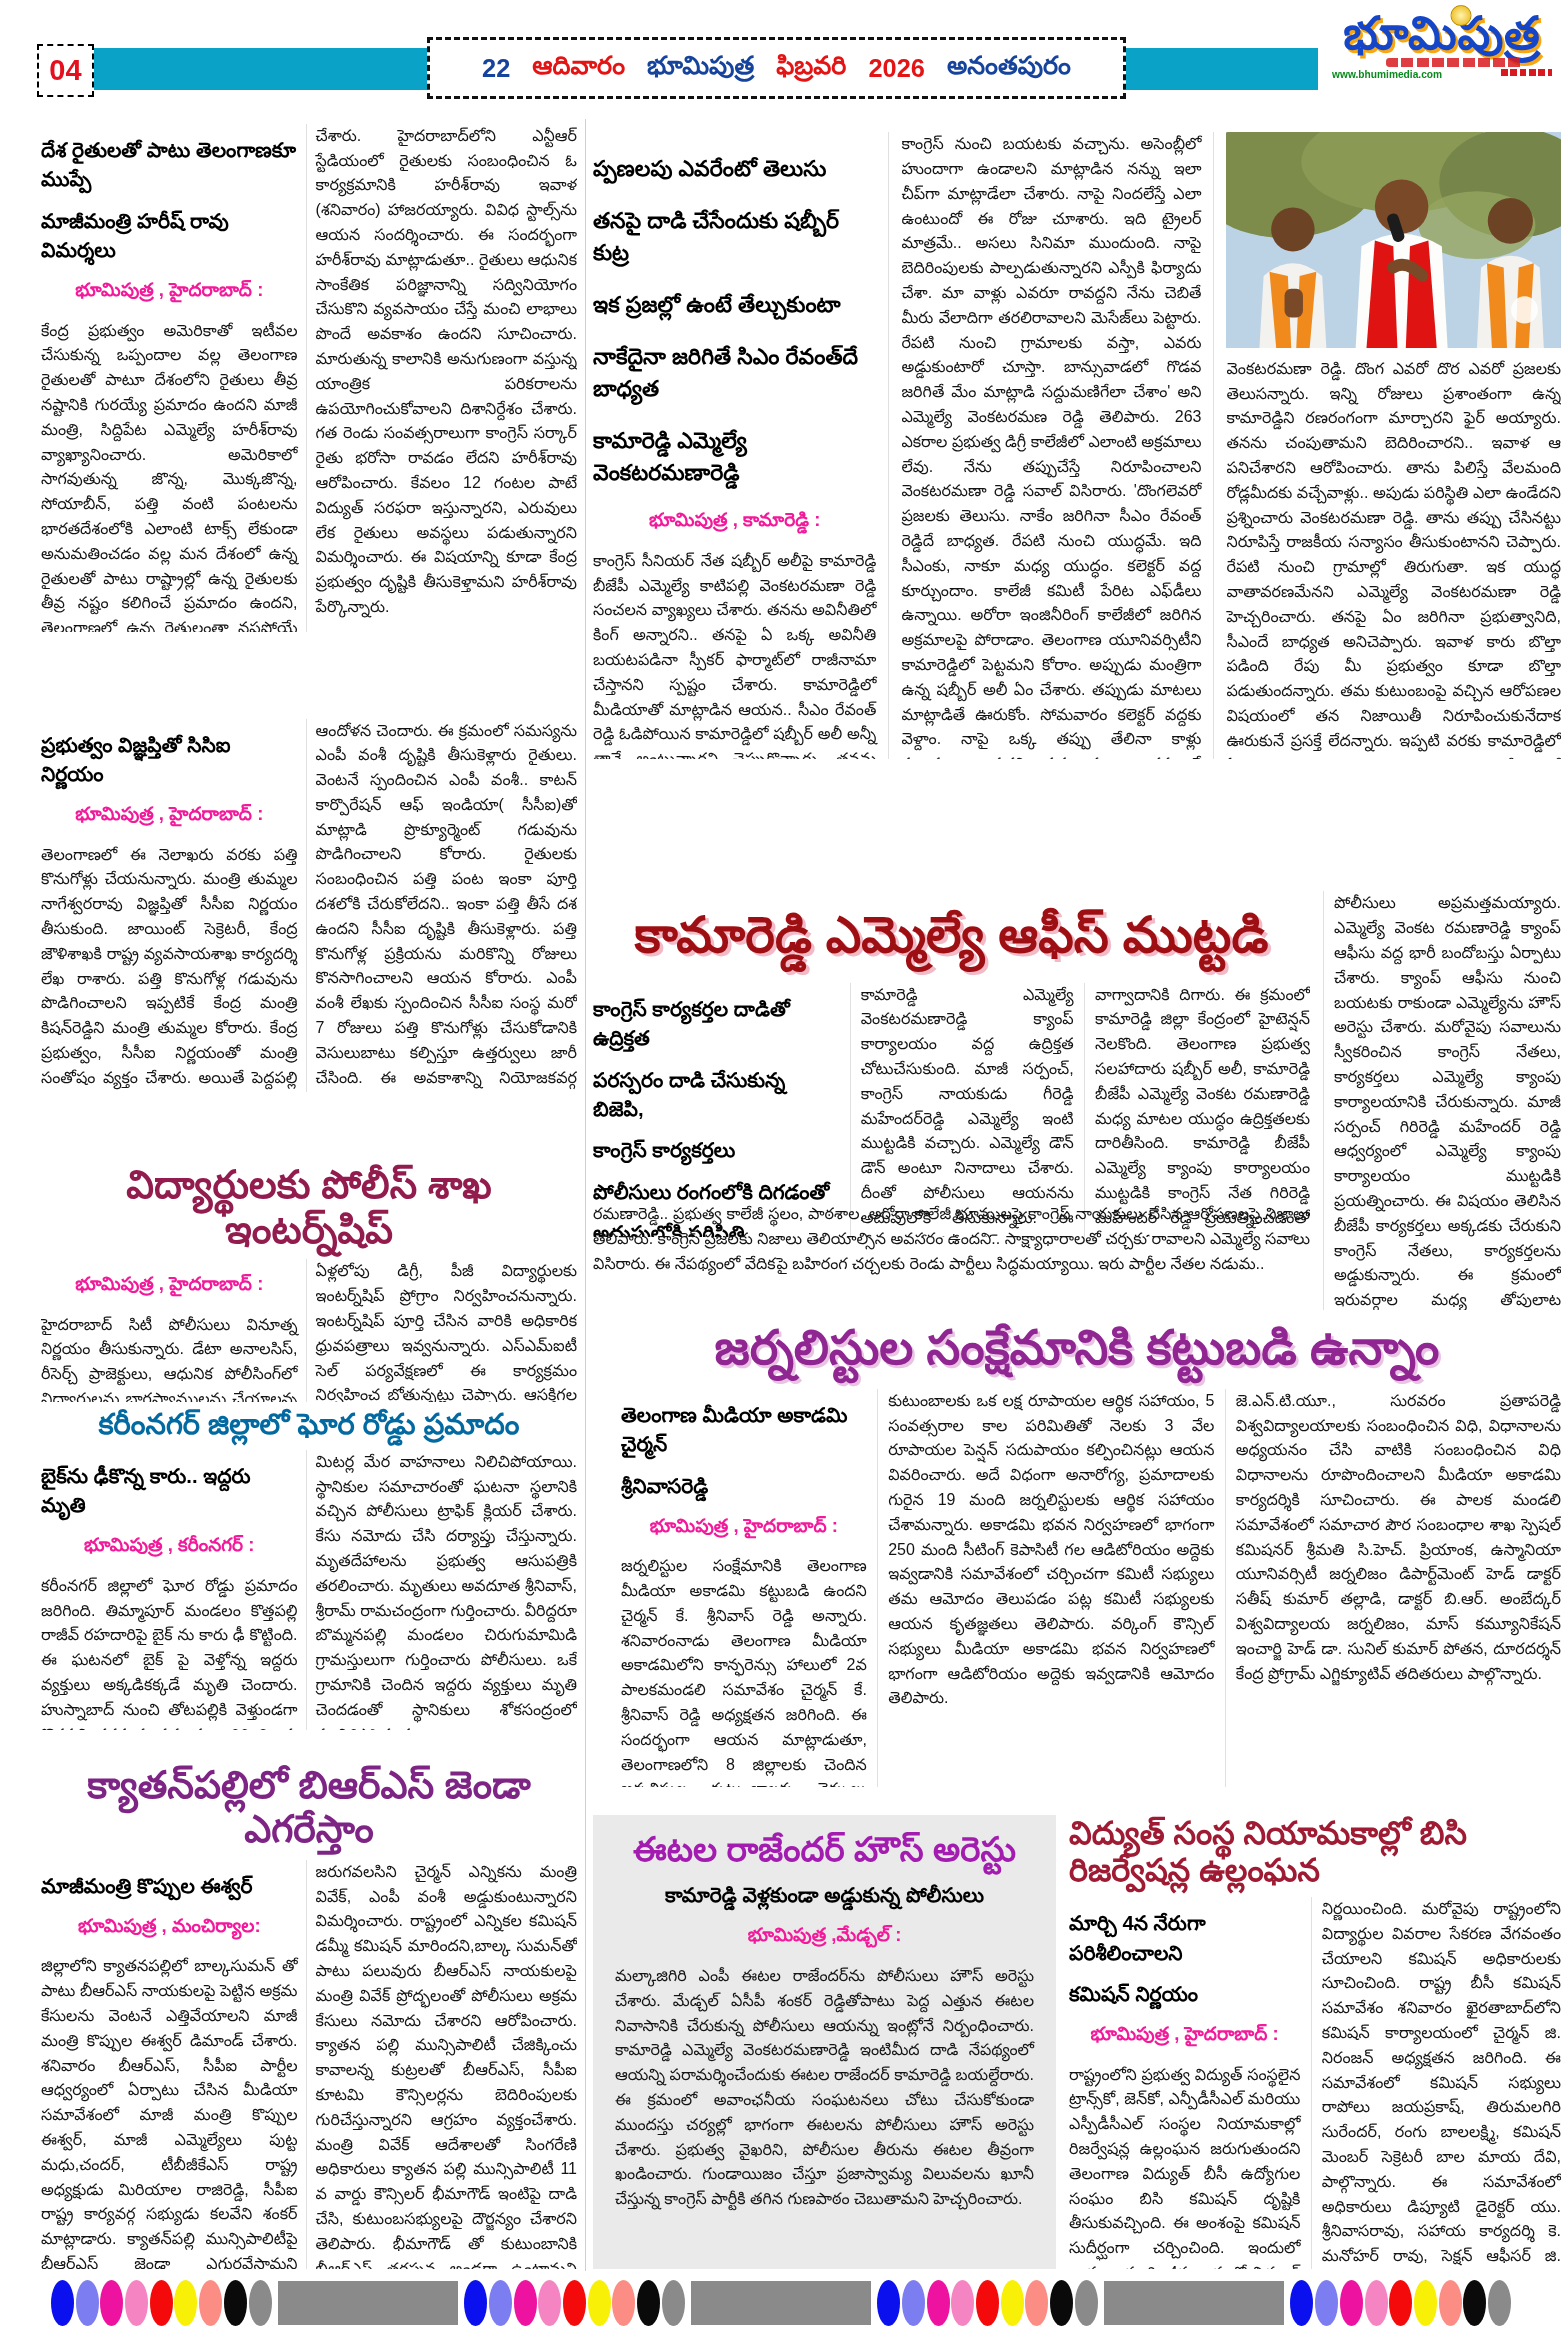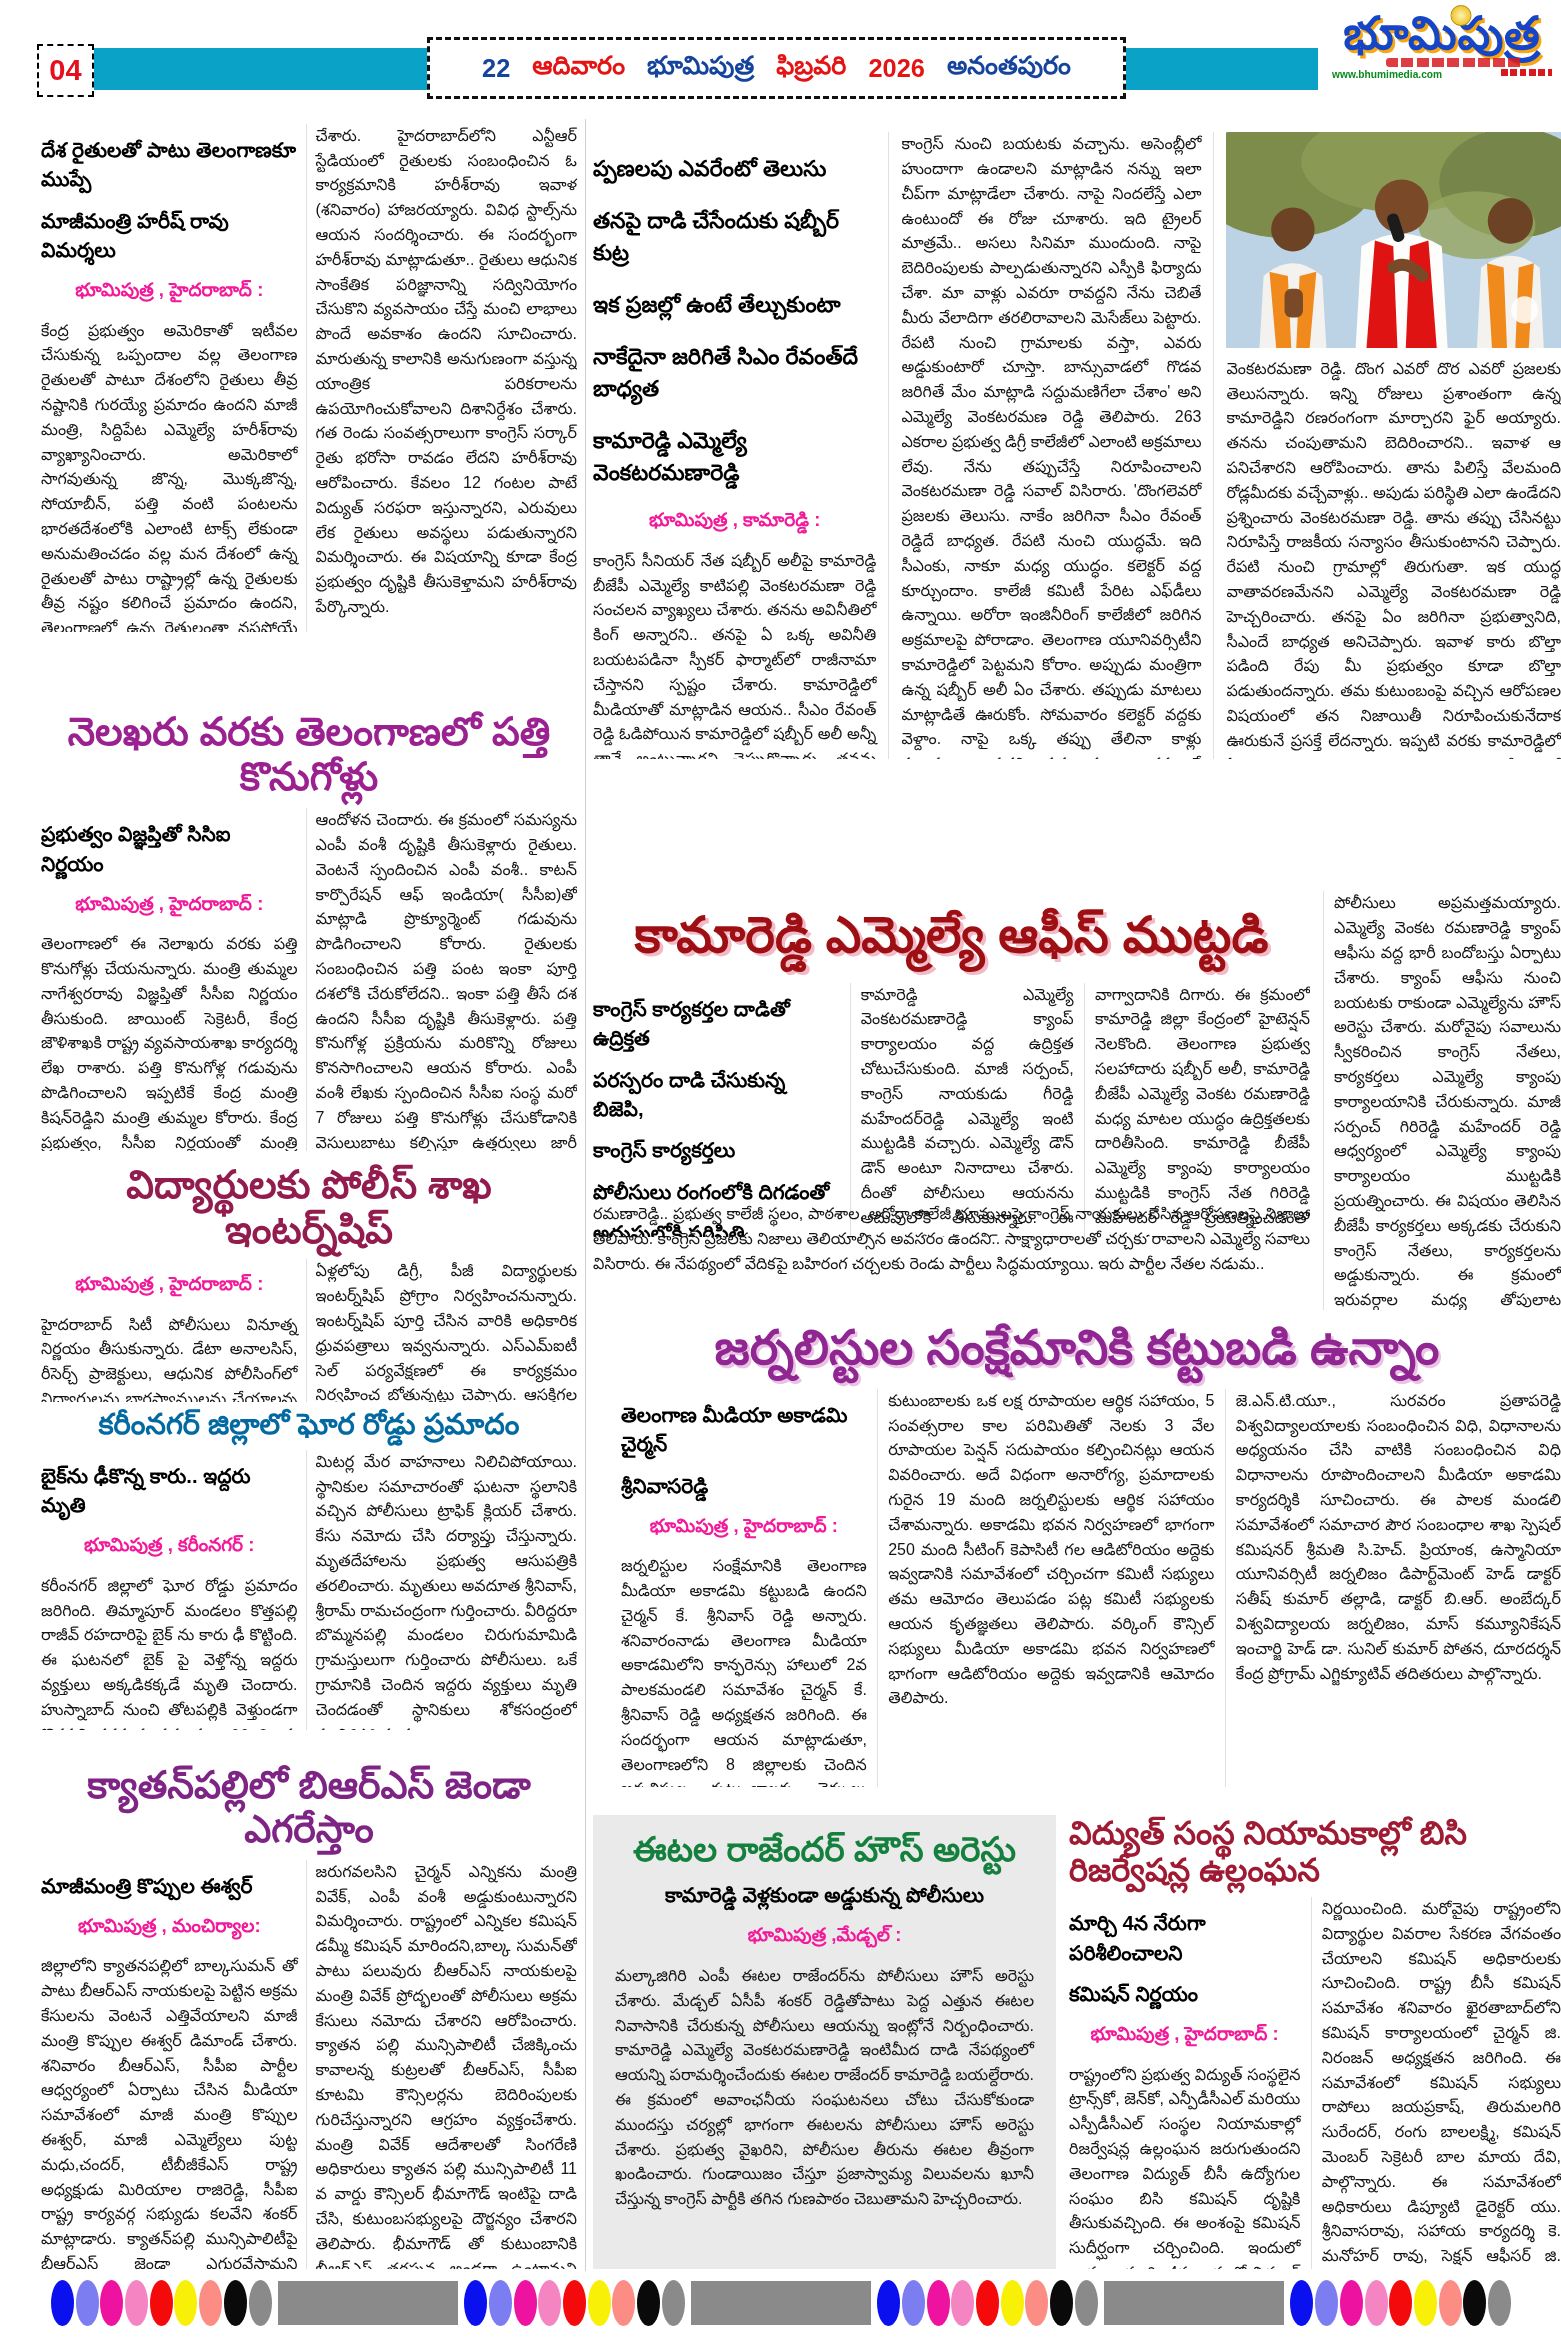--- a/index.html
+++ b/index.html
@@ -29,21 +29,21 @@
   .article{position:absolute;overflow:hidden;}
   .hl{margin:0;text-align:center;font-weight:bold;line-height:1.15;}
   .h-amerikato{color:#c3103f;font-size:40px;text-align:left;padding-left:12px;}
   .h-pathi{color:#9c2190;font-size:39px;}
   .h-intern{color:#931c4f;font-size:39px;}
   .h-karim{color:#0369a1;font-size:29px;}
   .h-kyathan{color:#7d2484;font-size:38px;}
   .h-main{color:#d6173a;font-size:61px;line-height:1.1;}
   .h-muttadi{color:#9d0f12;font-size:50px;text-shadow:3.4px 3.4px 0 #f2b9c6;}
   .h-journ{color:#8f2691;font-size:48px;text-shadow:2.5px 2.5px 0 #e9c2e4;}
-  .h-etala{color:#15803d;font-size:34px;}
+  .h-etala{color:#a21caf;font-size:34px;}
   .h-vidyut{color:#9e1b33;font-size:32px;text-align:left;}
   .cols{display:flex;align-items:stretch;}
   .col{overflow:hidden;}
   .col + .col{border-left:0.8px solid #e0e0e0;}
   .deck{font-weight:bold;color:#000;font-size:20.3px;line-height:1.45;margin:12px 0;}
   .deck.big{font-size:22px;margin:20.3px 0;}
   .byline{color:#f2199a;font-weight:bold;font-size:18.6px;text-align:center;margin:13.6px 0;}
   .body{margin:0;font-size:16px;line-height:1.55;text-align:justify;color:#141414;}
   .graybox{background:#eaeaea;}
   .vrule{position:absolute;width:0.8px;background:#cfcfcf;}
@@ -91,21 +91,20 @@
         <div class="byline">భూమిపుత్ర , హైదరాబాద్ :</div>
         <p class="body">కేంద్ర ప్రభుత్వం అమెరికాతో ఇటీవల చేసుకున్న ఒప్పందాల వల్ల తెలంగాణ రైతులతో పాటూ దేశంలోని రైతులు తీవ్ర నష్టానికి గురయ్యే ప్రమాదం ఉందని మాజీ మంత్రి, సిద్దిపేట ఎమ్మెల్యే హరీశ్‌రావు వ్యాఖ్యానించారు. అమెరికాలో సాగవుతున్న జొన్న, మొక్కజొన్న, సోయాబీన్, పత్తి వంటి పంటలను భారతదేశంలోకి ఎలాంటి టాక్స్ లేకుండా అనుమతించడం వల్ల మన దేశంలో ఉన్న రైతులతో పాటు రాష్ట్రాల్లో ఉన్న రైతులకు తీవ్ర నష్టం కలిగించే ప్రమాదం ఉందని, తెలంగాణలో ఉన్న రైతులంతా నష్టపోయే ప్రమాదం ఉందని ఆందోళన వ్యక్తం చేశారు.</p>
       </div>
       <div class="col" style="width:266px;padding-left:8.5px;">
         <p class="body">చేశారు. హైదరాబాద్‌లోని ఎన్టీఆర్ స్టేడియంలో రైతులకు సంబంధించిన ఓ కార్యక్రమానికి హరీశ్‌రావు ఇవాళ (శనివారం) హాజరయ్యారు. వివిధ స్టాల్స్‌ను ఆయన సందర్శించారు. ఈ సందర్భంగా హరీశ్‌రావు మాట్లాడుతూ.. రైతులు ఆధునిక సాంకేతిక పరిజ్ఞానాన్ని సద్వినియోగం చేసుకొని వ్యవసాయం చేస్తే మంచి లాభాలు పొందే అవకాశం ఉందని సూచించారు. మారుతున్న కాలానికి అనుగుణంగా వస్తున్న యాంత్రిక పరికరాలను ఉపయోగించుకోవాలని దిశానిర్దేశం చేశారు. గత రెండు సంవత్సరాలుగా కాంగ్రెస్ సర్కార్ రైతు భరోసా రావడం లేదని హరీశ్‌రావు ఆరోపించారు. కేవలం 12 గంటల పాటే విద్యుత్ సరఫరా ఇస్తున్నారని, ఎరువులు లేక రైతులు అవస్థలు పడుతున్నారని విమర్శించారు. ఈ విషయాన్ని కూడా కేంద్ర ప్రభుత్వం దృష్టికి తీసుకెళ్తామని హరీశ్‌రావు పేర్కొన్నారు.</p>
       </div>
     </div>
   </section>
 
   <section class="article" style="left:41px;top:710px;width:536px;height:441px;">
-    <h2 class="hl h-pathi">నెలఖరు వరకు తెలంగాణలో పత్తి కొనుగోళ్లు</h2>
     <div class="cols" style="height:373px;margin-top:8.5px;">
       <div class="col" style="width:261px;padding-right:8.5px;">
         <div class="deck">ప్రభుత్వం విజ్ఞప్తితో సిసిఐ నిర్ణయం</div>
         <div class="byline">భూమిపుత్ర , హైదరాబాద్ :</div>
         <p class="body">తెలంగాణలో ఈ నెలాఖరు వరకు పత్తి కొనుగోళ్లు చేయనున్నారు. మంత్రి తుమ్మల నాగేశ్వరరావు విజ్ఞప్తితో సీసీఐ నిర్ణయం తీసుకుంది. జాయింట్ సెక్రెటరీ, కేంద్ర జౌళిశాఖకి రాష్ట్ర వ్యవసాయశాఖ కార్యదర్శి లేఖ రాశారు. పత్తి కొనుగోళ్ల గడువును పొడిగించాలని ఇప్పటికే కేంద్ర మంత్రి కిషన్‌రెడ్డిని మంత్రి తుమ్మల కోరారు. కేంద్ర ప్రభుత్వం, సీసీఐ నిర్ణయంతో మంత్రి సంతోషం వ్యక్తం చేశారు. అయితే పెద్దపల్లి ఎంపీ గడ్డం వంశీకృష్ణ చొరవతో కూడా పత్తి రైతులకు ఊరట లభించింది. సీసీఐ సంస్థ పత్తి కొనుగోళ్లు నిలిపివేస్తున్నట్టు ప్రకటించడంతో రైతులు</p>
       </div>
       <div class="col" style="width:266px;padding-left:8.5px;">
         <p class="body">ఆందోళన చెందారు. ఈ క్రమంలో సమస్యను ఎంపీ వంశీ దృష్టికి తీసుకెళ్లారు రైతులు. వెంటనే స్పందించిన ఎంపీ వంశీ.. కాటన్ కార్పొరేషన్ ఆఫ్ ఇండియా( సీసీఐ)తో మాట్లాడి ప్రొక్యూర్మెంట్ గడువును పొడిగించాలని కోరారు. రైతులకు సంబంధించిన పత్తి పంట ఇంకా పూర్తి దశలోకి చేరుకోలేదని.. ఇంకా పత్తి తీసే దశ ఉందని సీసీఐ దృష్టికి తీసుకెళ్లారు. పత్తి కొనుగోళ్ల ప్రక్రియను మరికొన్ని రోజులు కొనసాగించాలని ఆయన కోరారు. ఎంపీ వంశీ లేఖకు స్పందించిన సీసీఐ సంస్థ మరో 7 రోజులు పత్తి కొనుగోళ్లు చేసుకోడానికి వెసులుబాటు కల్పిస్తూ ఉత్తర్వులు జారీ చేసింది. ఈ అవకాశాన్ని నియోజకవర్గ రైతులు సద్వినియోగం చేసుకోవాలనీ ఎంపీ వంశీ కోరారు. ఎంపీ వంశీ కృష్ణ చేసిన కృషికి హర్షం వ్యక్తం చేశారు స్థానిక రైతులు.</p>
       </div>
     </div>

